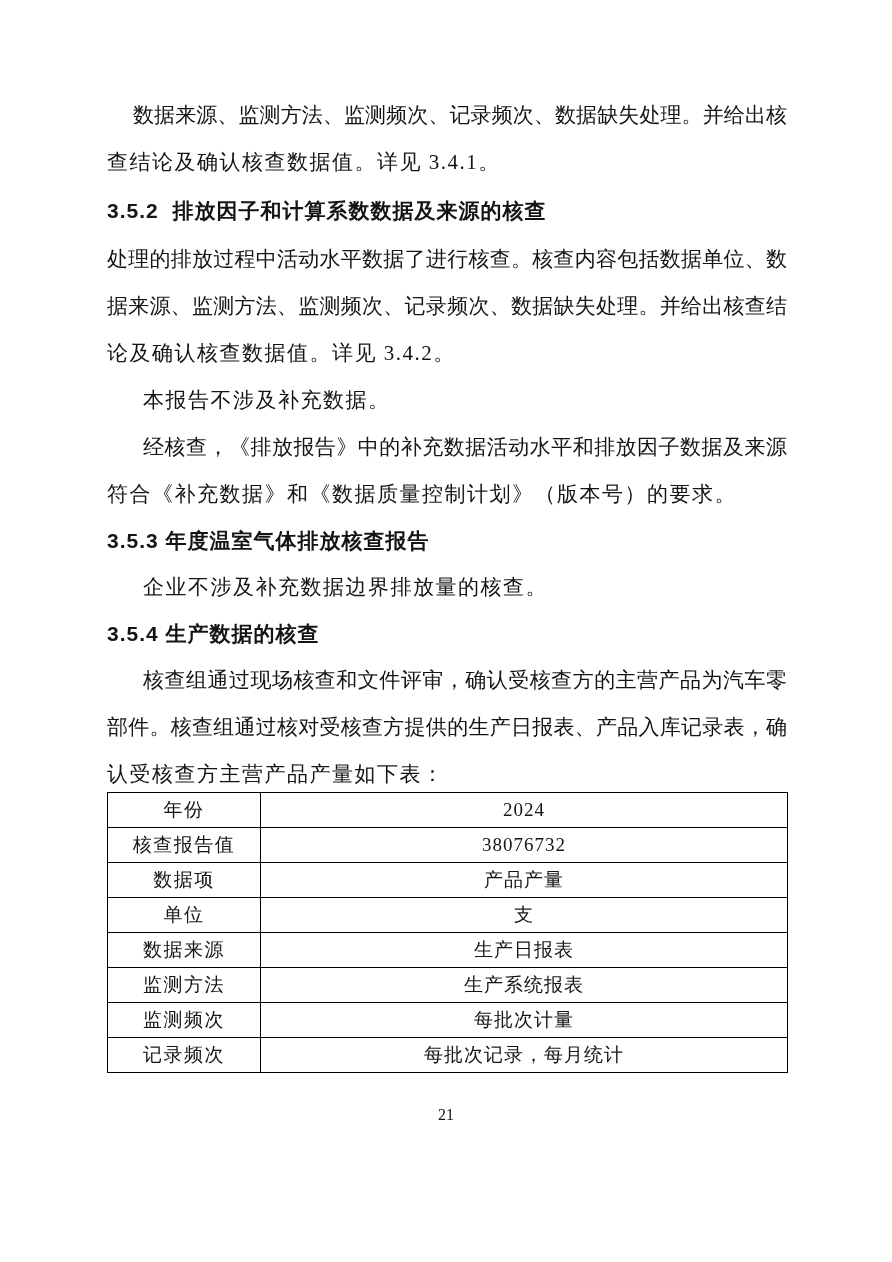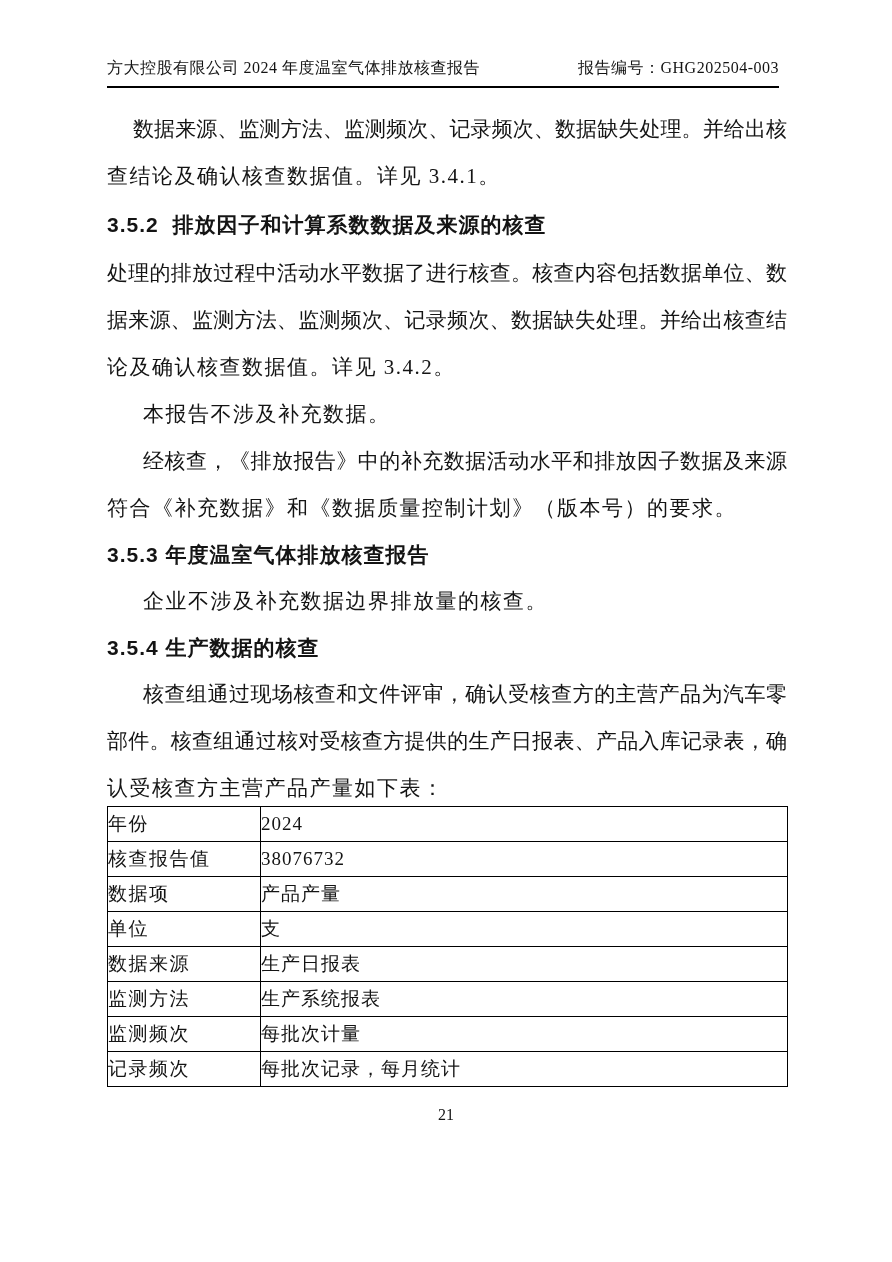--- a/index.html
+++ b/index.html
@@ -21,21 +21,21 @@
     align-items:flex-end;
     border-bottom:2px solid #000;
     padding-bottom:7px;
     font-size:16px;
     letter-spacing:0.5px;
     white-space:nowrap;
   }
   
   .content {
     position:absolute;
-    left:107px; top:106px;
+    left:107px; top:92px;
     width:680px;
   }
   .line {
     height:47px;
     line-height:47px;
     font-size:21px;
     white-space:nowrap;
   }
   .j {               
     white-space:normal;
@@ -57,21 +57,21 @@
   
   table.prod {
     margin-top:-6px;
     width:680px;
     border-collapse:collapse;
     table-layout:fixed;
   }
   table.prod td {
     border:1px solid #000;
     height:34px;
-    text-align:left;
+    text-align:center;
     vertical-align:middle;
     font-size:19px;
     letter-spacing:1.5px;
     padding:0;
   }
   table.prod td.val { letter-spacing:1px; }
   col.c1 { width:153px; }
   col.c2 { width:527px; }
   
   .footer {
@@ -80,24 +80,20 @@
     width:892px;
     text-align:center;
     font-size:16px;
   }
 </style>
 </head>
 <body>
 
 <div class="page">
 
-  <div class="header">
-    <span>方大控股有限公司 2024 年度温室气体排放核查报告</span>
-    <span>报告编号：GHG202504-003</span>
-  </div>
 
   <div class="content">
 
     <div class="line j ind-sm">数据来源、监测方法、监测频次、记录频次、数据缺失处理。并给出核</div>
     <div class="line left">查结论及确认核查数据值。详见 3.4.1。</div>
 
     <div class="line heading h50">3.5.2  排放因子和计算系数数据及来源的核查</div>
 
     <div class="line j">处理的排放过程中活动水平数据了进行核查。核查内容包括数据单位、数</div>
     <div class="line j">据来源、监测方法、监测频次、记录频次、数据缺失处理。并给出核查结</div>

